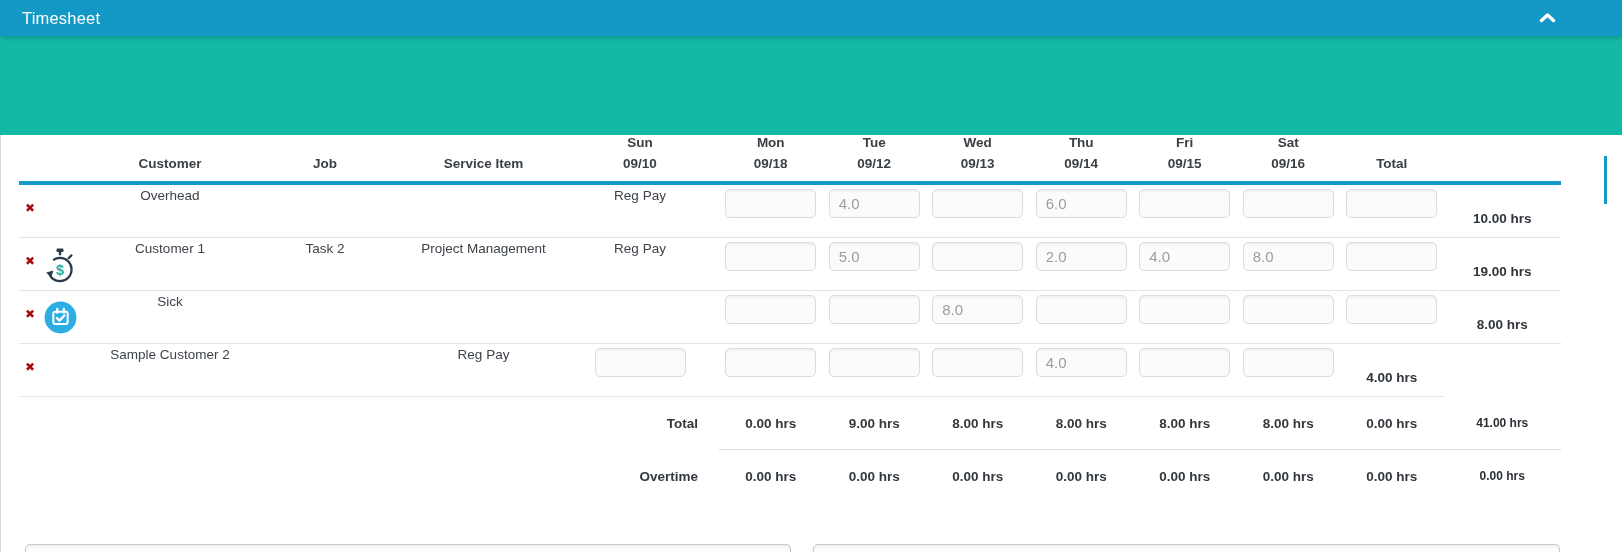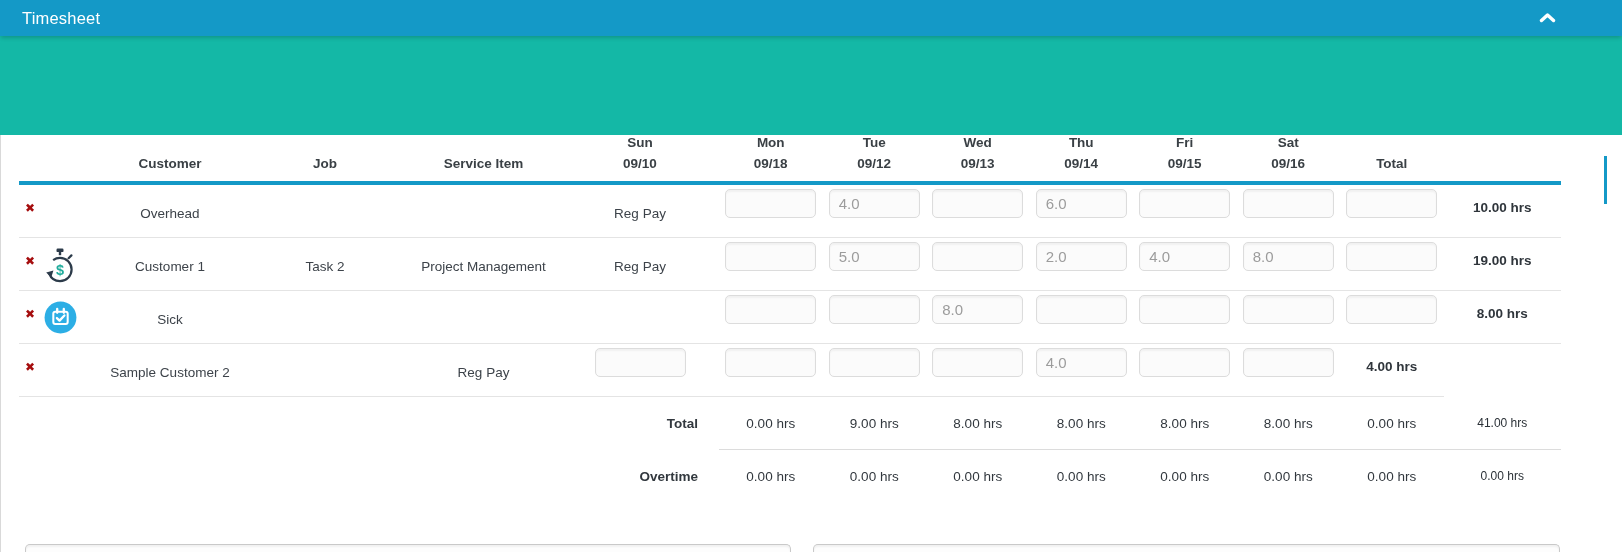--- a/index.html
+++ b/index.html
@@ -28,46 +28,46 @@
     align-items:start;
   }
   .th {
     height:46px; display:flex; flex-direction:column; justify-content:flex-end;
     align-items:center; padding-bottom:6px; font-size:13.5px; font-weight:600;
     color:#3a4045; line-height:1.55; text-align:center;
   }
   .accent-underline { grid-column:1/-1; height:4px; background:var(--accent,#1499c7); }
   .cell {
     min-height:53px; border-bottom:1px solid #e4e4e4; display:flex;
-    justify-content:center; align-items:flex-start; padding-top:21px;
+    justify-content:center; align-items:flex-start; padding-top:3px;
     font-size:13.5px; color:#3d434a;
   }
   .cell.actions { justify-content:flex-start; padding-left:6px; padding-top:17px; gap:9px; }
   .delete-x {
     font-family:"DejaVu Sans",sans-serif; font-size:12px; line-height:12px;
     color:var(--delete,#a50d0e); font-weight:700; cursor:pointer; user-select:none;
   }
   .row-icon { display:flex; margin-top:-7px; }
   .cell.inputcell { padding-top:4px; }
   .hours-input {
     width:91px; height:29px; border:1px solid #dcdcdc; border-radius:5px;
     background:#fbfbfb; box-shadow:inset 0 2px 2px rgba(0,0,0,.045);
     color:#9c9c9c; font-size:15px; padding:0 9px;
     font-family:"Liberation Sans","DejaVu Sans",sans-serif; outline:none;
   }
-  .row-total { padding-top:15px; font-weight:700; color:#2f353b; }
+  .row-total { padding-top:26px; font-weight:700; color:#2f353b; }
   
   .sum-label {
     grid-column:1/6; height:52px; display:flex; align-items:center;
     justify-content:flex-end; padding-right:21px; font-weight:700;
     font-size:13.5px; color:#32383e;
   }
   .sum-val {
     height:52px; display:flex; align-items:center; justify-content:center;
-    font-weight:400; font-size:13.5px; color:#32383e;
+    font-weight:700; font-size:13.5px; color:#32383e;
   }
   .sum-total { font-size:12px; color:#2b3137; }
   .sum-divider { grid-column:6/-1; height:0; border-top:1px solid #dcdcdc; }
   
   .bottom-boxes { display:flex; gap:22px; margin:42px 62px 0 24px; height:16px; }
   .note-box {
     border:1px solid #c9c9c9; border-bottom:none; border-radius:5px 5px 0 0;
     background:#fdfdfd; box-shadow:inset 0 2px 2px rgba(0,0,0,.05);
   }
   .note-box.left { width:766px; }

